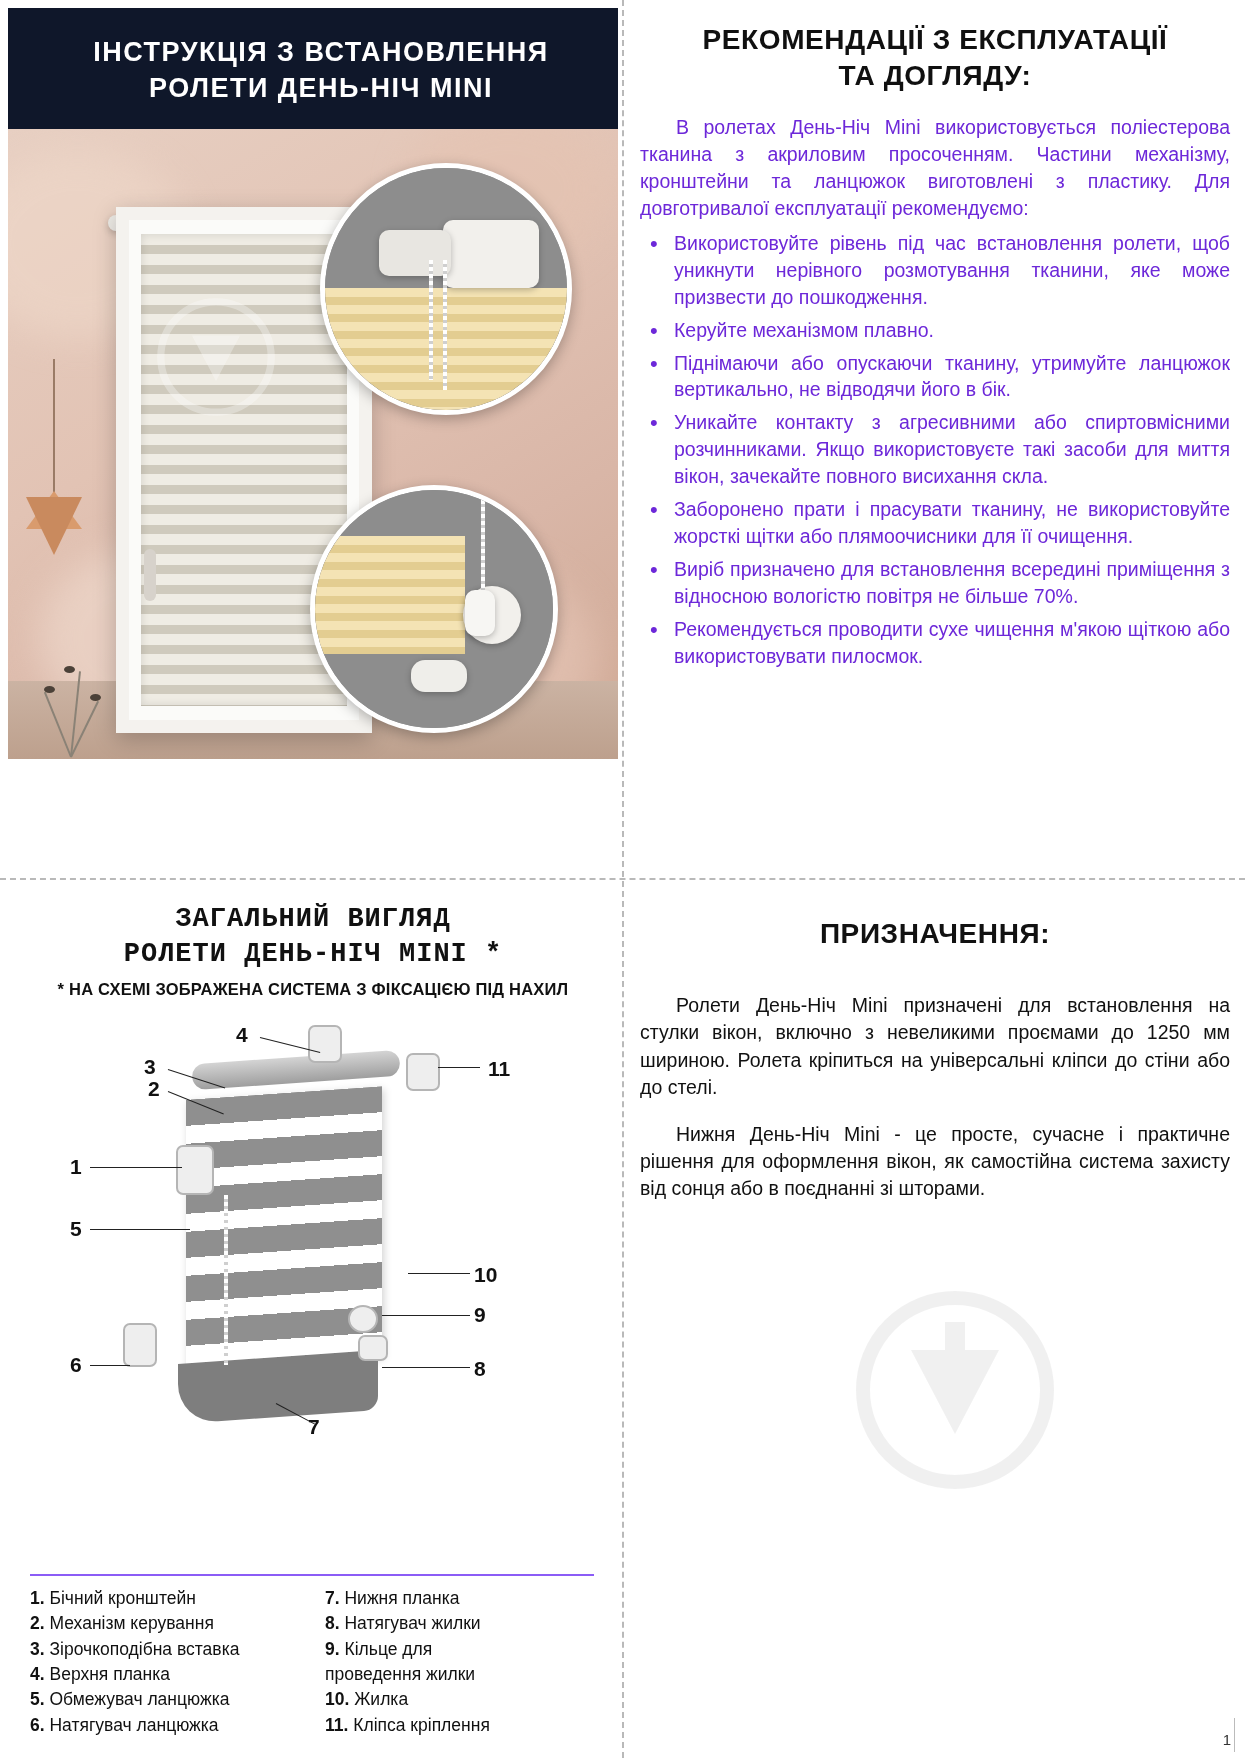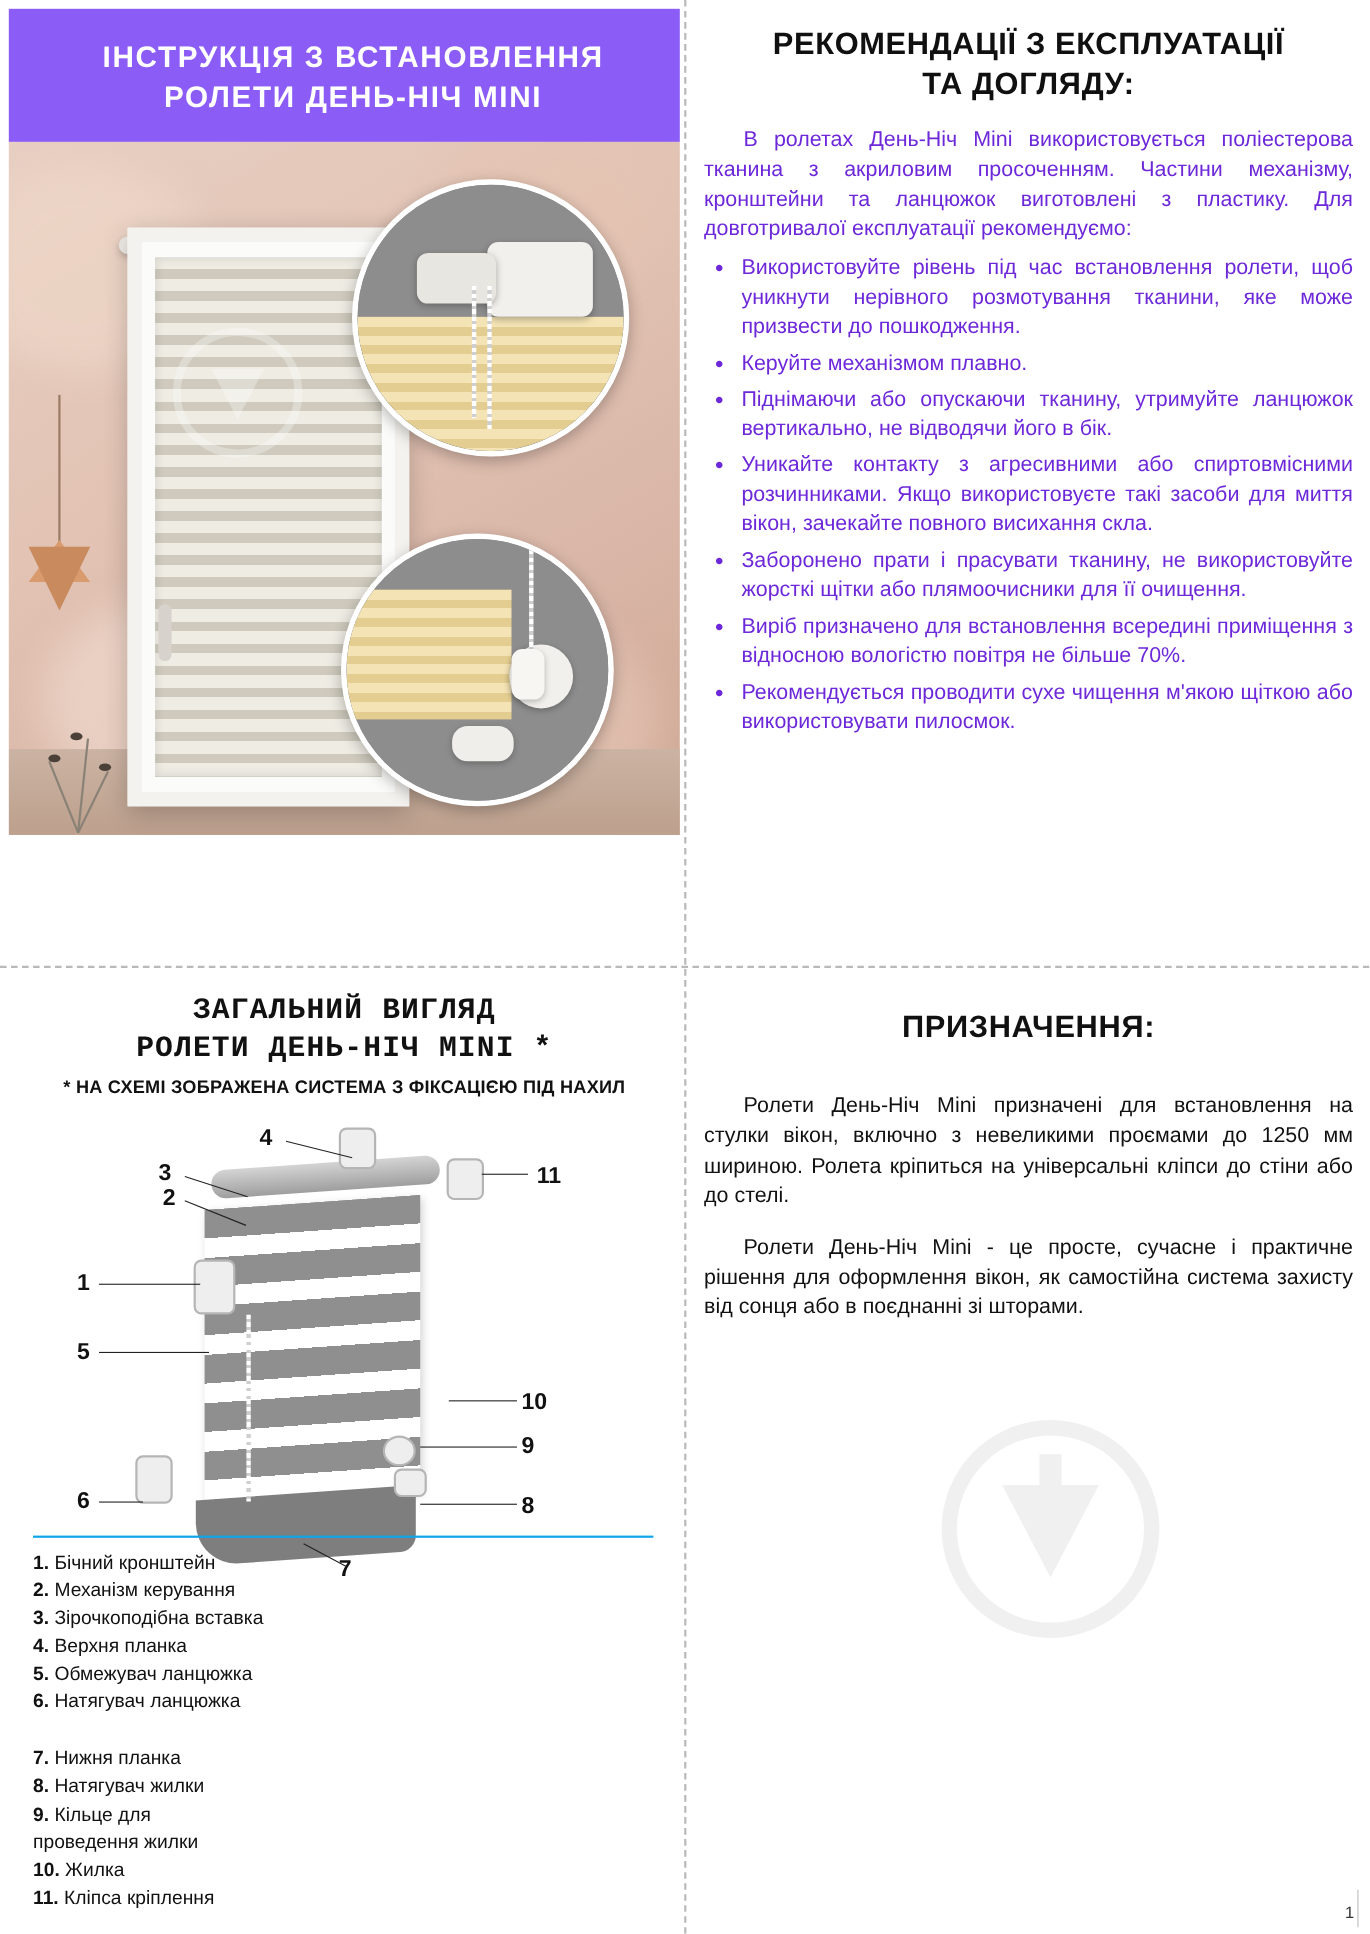--- a/index.html
+++ b/index.html
@@ -41,21 +41,21 @@
     border-top: 2px dashed #b9b9b9;
   }
 
   
   .q-tl {
     position: absolute;
     left: 8px; top: 8px;
     width: 610px; height: 862px;
   }
   .tl-header {
-    background: #8b5cf6;
+    background: #0f172a;
     color: #ffffff;
     text-align: center;
     padding: 26px 10px 22px 26px;
     font-size: 27px;
     font-weight: bold;
     letter-spacing: 1.5px;
     line-height: 1.35;
   }
   .tl-photo {
     position: relative;
@@ -301,27 +301,26 @@
   .lead {
     position: absolute;
     height: 0;
     border-top: 1.6px solid #222;
     transform-origin: left center;
   }
   .legend {
     position: absolute;
     left: 22px; bottom: 10px;
     width: 564px;
-    border-top: 2px solid #0ea5e9;
+    border-top: 2px solid #8b5cf6;
     padding-top: 10px;
     display: flex;
     gap: 26px;
     font-size: 17.5px;
     line-height: 1.45;
-    flex-direction: column;
   }
   .legend ol {
     list-style: none;
     margin: 0; padding: 0;
     flex: 1;
   }
   .legend li { white-space: nowrap; }
   .legend b { font-weight: bold; }
 
   
@@ -510,21 +509,21 @@
         <li><span>проведення жилки</span></li>
         <li><b>10.</b> <span>Жилка</span></li>
         <li><b>11.</b> <span>Кліпса кріплення</span></li>
       </ol>
     </div>
   </div>
 
   <div class="q-br">
     <div class="br-title">ПРИЗНАЧЕННЯ:</div>
     <p class="br-p">Ролети День-Ніч Mini призначені для встановлення на стулки вікон, включно з невеликими проємами до 1250 мм шириною. Ролета кріпиться на універсальні кліпси до стіни або до стелі.</p>
-    <p class="br-p">Ролети День-Ніч Mini - це просте, сучасне і практичне рішення для оформлення вікон, як самостійна система захисту від сонця або в поєднанні зі шторами.</p>
+    <p class="br-p">Нижня День-Ніч Mini - це просте, сучасне і практичне рішення для оформлення вікон, як самостійна система захисту від сонця або в поєднанні зі шторами.</p>
 
     <svg class="big-wm" viewBox="0 0 100 100">
       <circle cx="50" cy="50" r="46" fill="none" stroke="#8a8a8a" stroke-width="7"></circle>
       <path d="M28 30 h44 l-22 42 z" fill="#8a8a8a"></path>
       <rect x="45" y="16" width="10" height="18" fill="#8a8a8a"></rect>
     </svg>
   </div>
 
   <div class="page-num-rule"></div>
   <div class="page-num">1</div>

